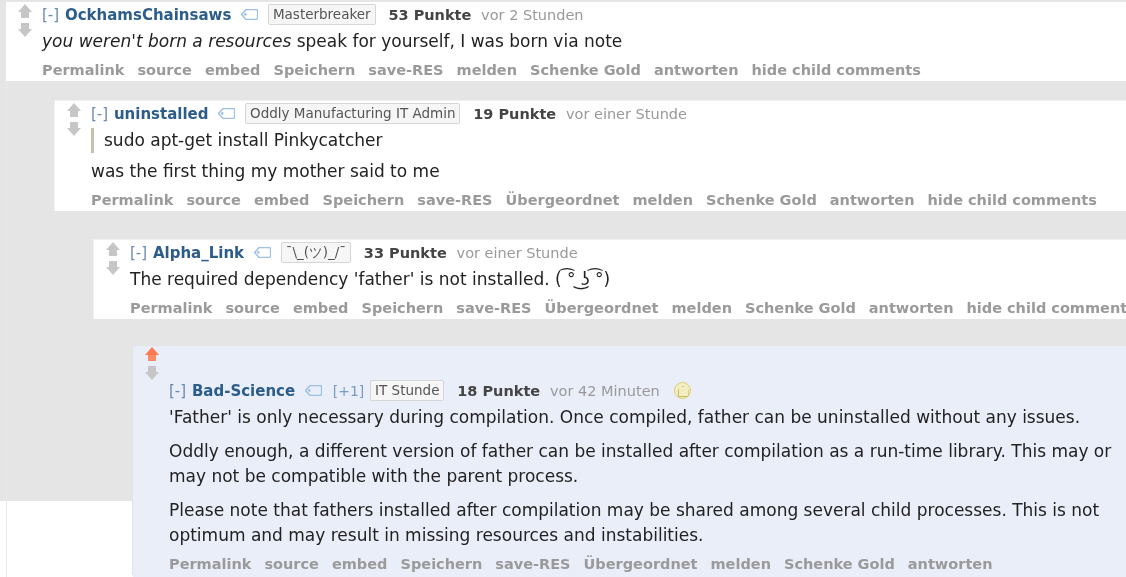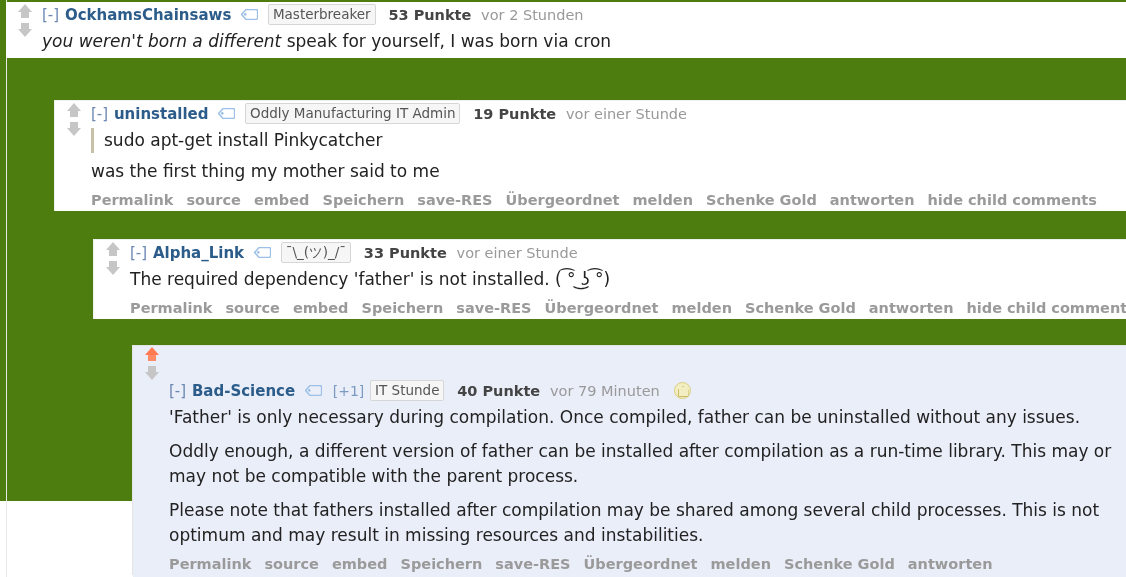--- a/index.html
+++ b/index.html
@@ -5,21 +5,21 @@
   * { box-sizing: border-box; }
   html, body {
     margin: 0; padding: 0;
     width: 1126px; height: 577px;
     background: #ffffff;
     font-family: "DejaVu Sans", "Liberation Sans", sans-serif;
     overflow: hidden;
   }
 
   
-  .thread { position: relative; width: 1126px; height: 501px; background:#4d7c0f; }
+  .thread { position: relative; width: 1126px; height: 501px; background:#e5e5e5; }
 
   .comment {
     position: relative;
     background: #ffffff;
   }
 
   .comment-inner {
     position: relative;
     padding-left: 36px;      
   }
@@ -209,21 +209,24 @@
           <svg width="17" height="11" viewBox="0 0 17 11">
               <path d="M5 0.6 H15 a1.6 1.6 0 0 1 1.6 1.6 V8.8 A1.6 1.6 0 0 1 15 10.4 H5 L0.6 5.5 Z" fill="none" stroke="#9cc0e8" stroke-width="1.5"></path>
               <circle cx="4.3" cy="5.4" r="1.3" fill="#9cc0e8"></circle>
             </svg>
         </span>
         <span class="flair">Masterbreaker</span>
         <span class="score">53 Punkte</span>
         <span class="when">vor 2 Stunden</span>
       </div>
       <div class="usertext">
-        <p><em>you weren't born a different</em><span> speak for yourself, I was born via cron</span></p>
+        <p><em>you weren't born a resources</em><span> speak for yourself, I was born via note</span></p>
+      </div>
+      <div class="flat-list">
+        <a>Permalink</a><a>source</a><a>embed</a><a>Speichern</a><a>save-RES</a><a>melden</a><a>Schenke Gold</a><a>antworten</a><a>hide child comments</a>
       </div>
     </div>
 
     <div class="comment" id="c2">
       <div class="arrows vote-group">
         <div class="up">
           <span class="arrow"></span>
           <span class="arrow-stem"></span>
         </div>
         <div class="down">
@@ -307,22 +310,22 @@
               <span class="collapse-toggle">[-]</span>
               <a class="author">Bad-Science</a>
               <span class="usertag-icon">
                 <svg width="17" height="11" viewBox="0 0 17 11">
                     <path d="M5 0.6 H15 a1.6 1.6 0 0 1 1.6 1.6 V8.8 A1.6 1.6 0 0 1 15 10.4 H5 L0.6 5.5 Z" fill="none" stroke="#9cc0e8" stroke-width="1.5"></path>
                     <circle cx="4.3" cy="5.4" r="1.3" fill="#9cc0e8"></circle>
                   </svg>
               </span>
               <span class="plusone">[+1]</span>
               <span class="flair">IT Stunde</span>
-              <span class="score">40 Punkte</span>
-              <span class="when">vor 79 Minuten</span>
+              <span class="score">18 Punkte</span>
+              <span class="when">vor 42 Minuten</span>
               <span class="gold-badge"></span>
             </div>
             <div class="usertext">
               <p>'Father' is only necessary during compilation. Once compiled, father can be uninstalled without any issues.</p>
               <p>Oddly enough, a different version of father can be installed after compilation as a run-time library. This may or may not be compatible with the parent process.</p>
               <p>Please note that fathers installed after compilation may be shared among several child processes. This is not optimum and may result in missing resources and instabilities.</p>
             </div>
             <div class="flat-list">
               <a>Permalink</a><a>source</a><a>embed</a><a>Speichern</a><a>save-RES</a><a>Übergeordnet</a><a>melden</a><a>Schenke Gold</a><a>antworten</a>
             </div>

